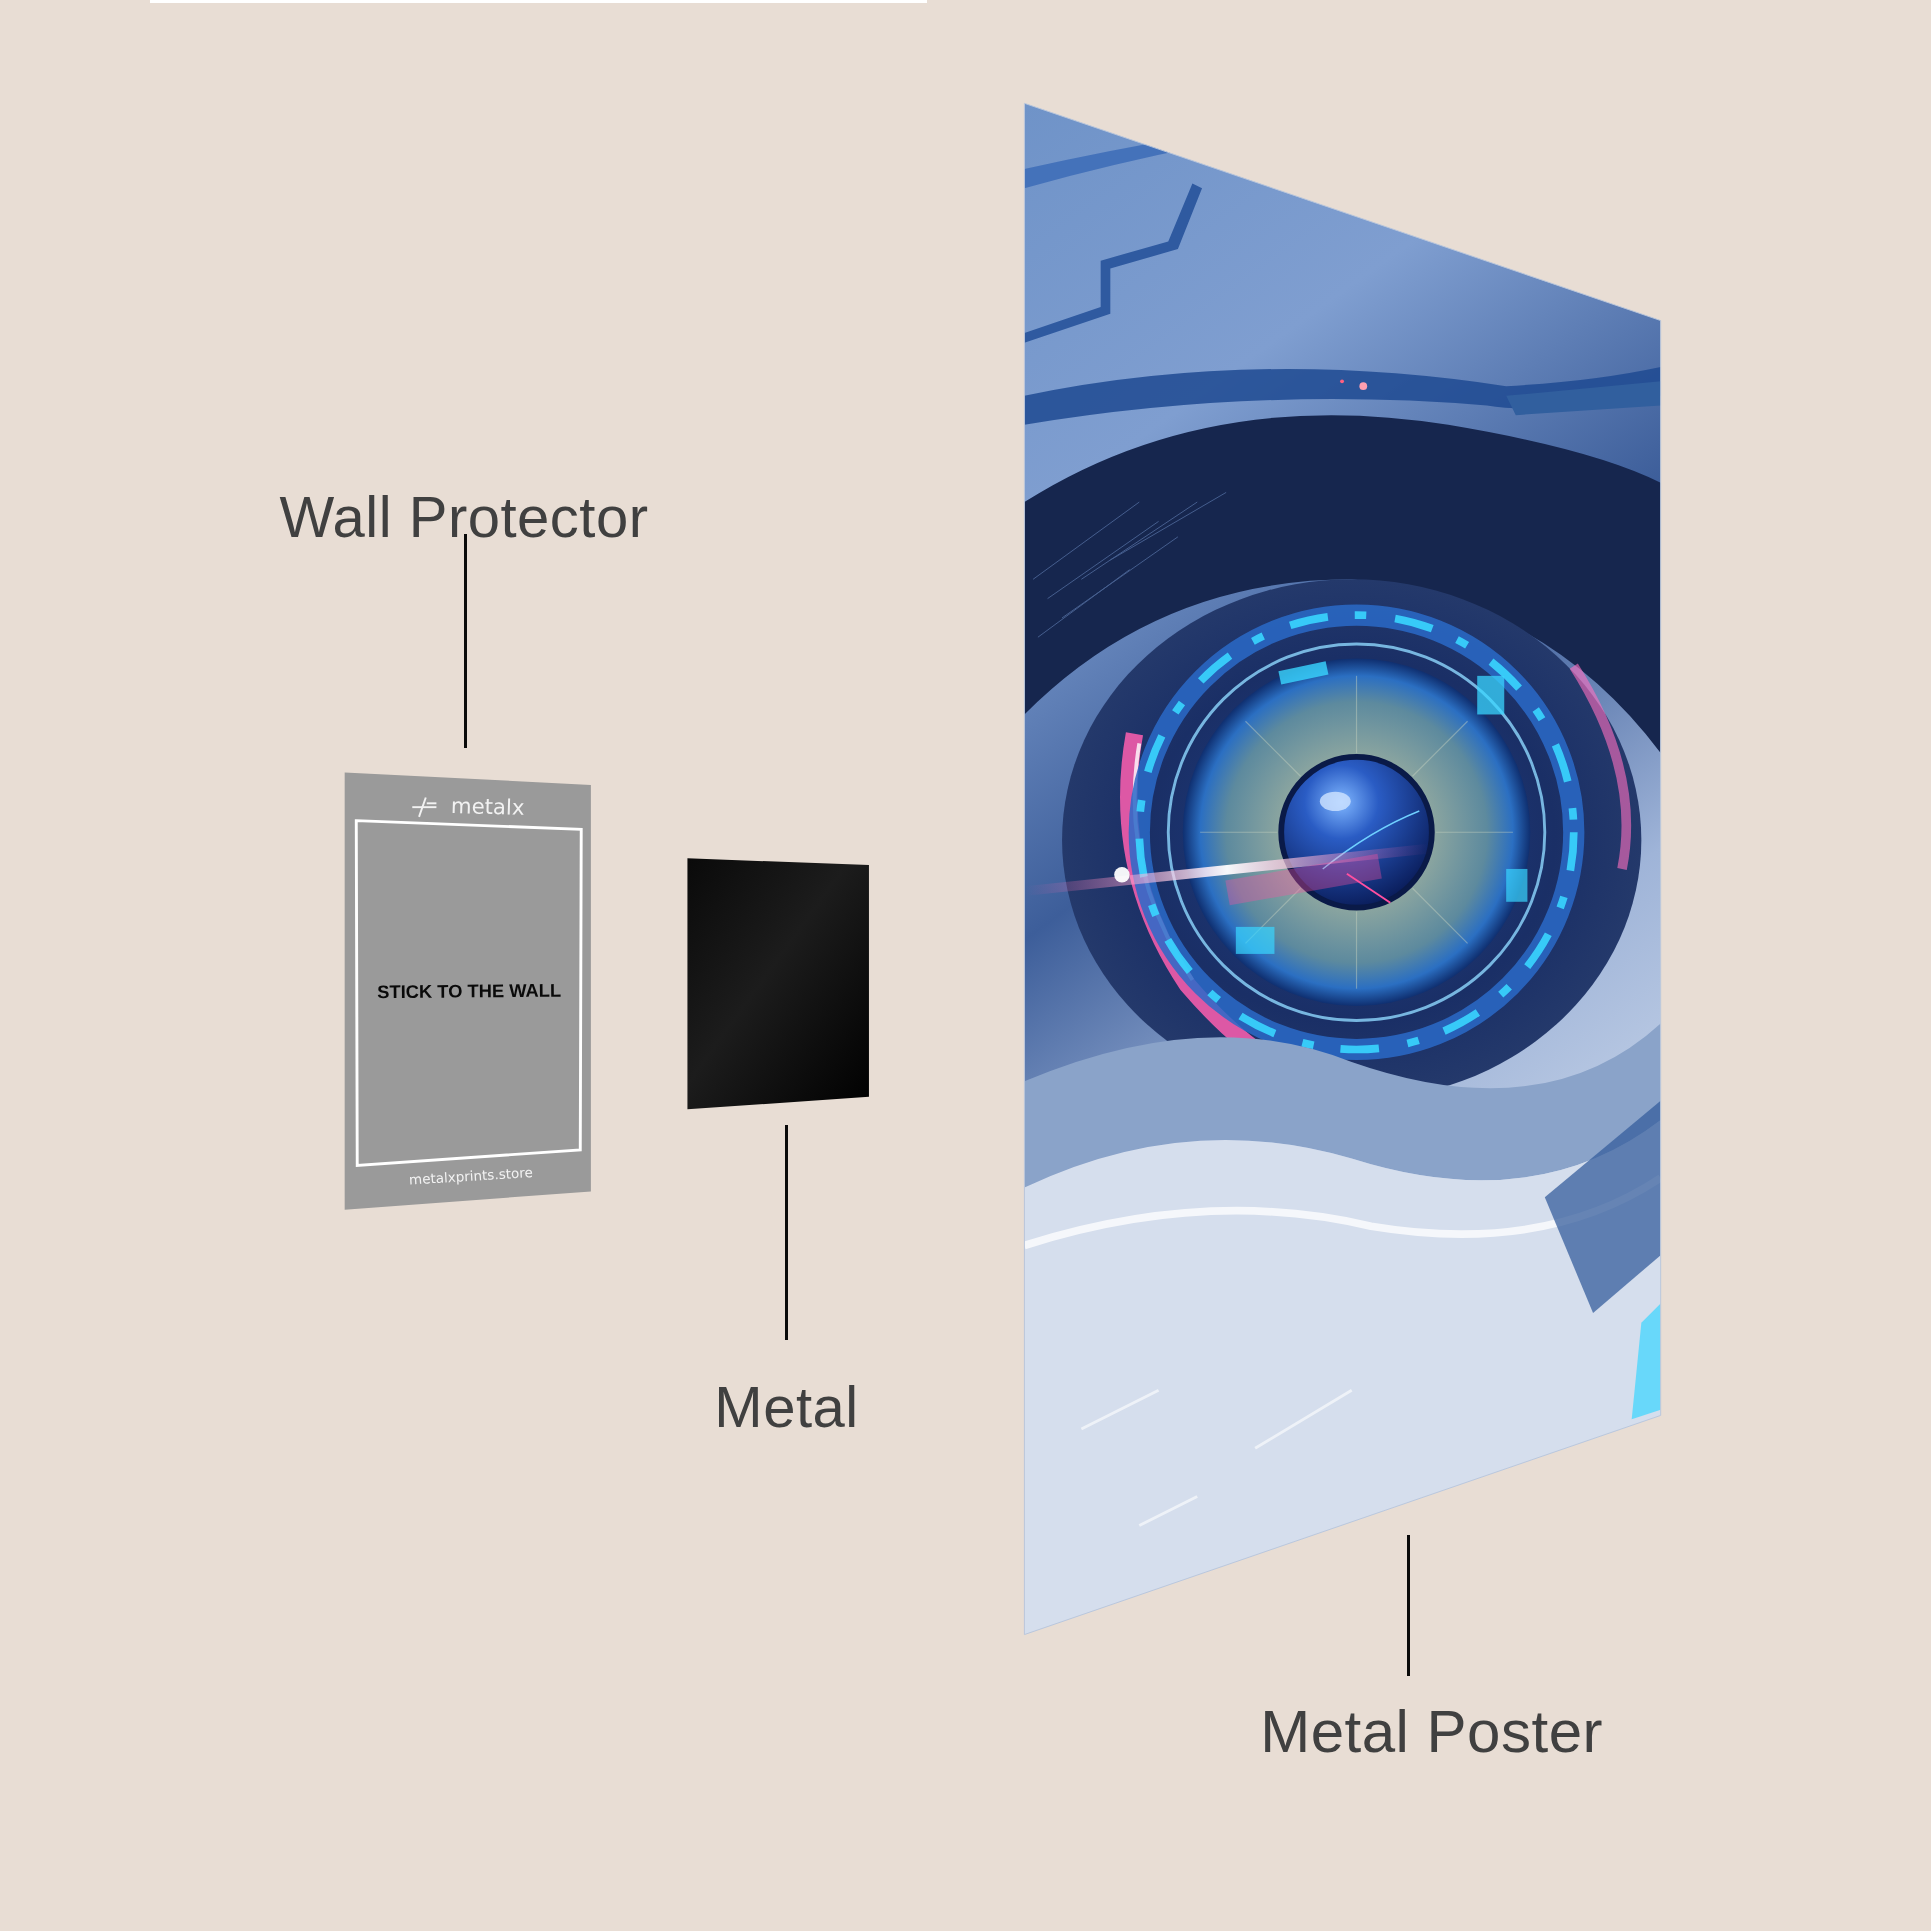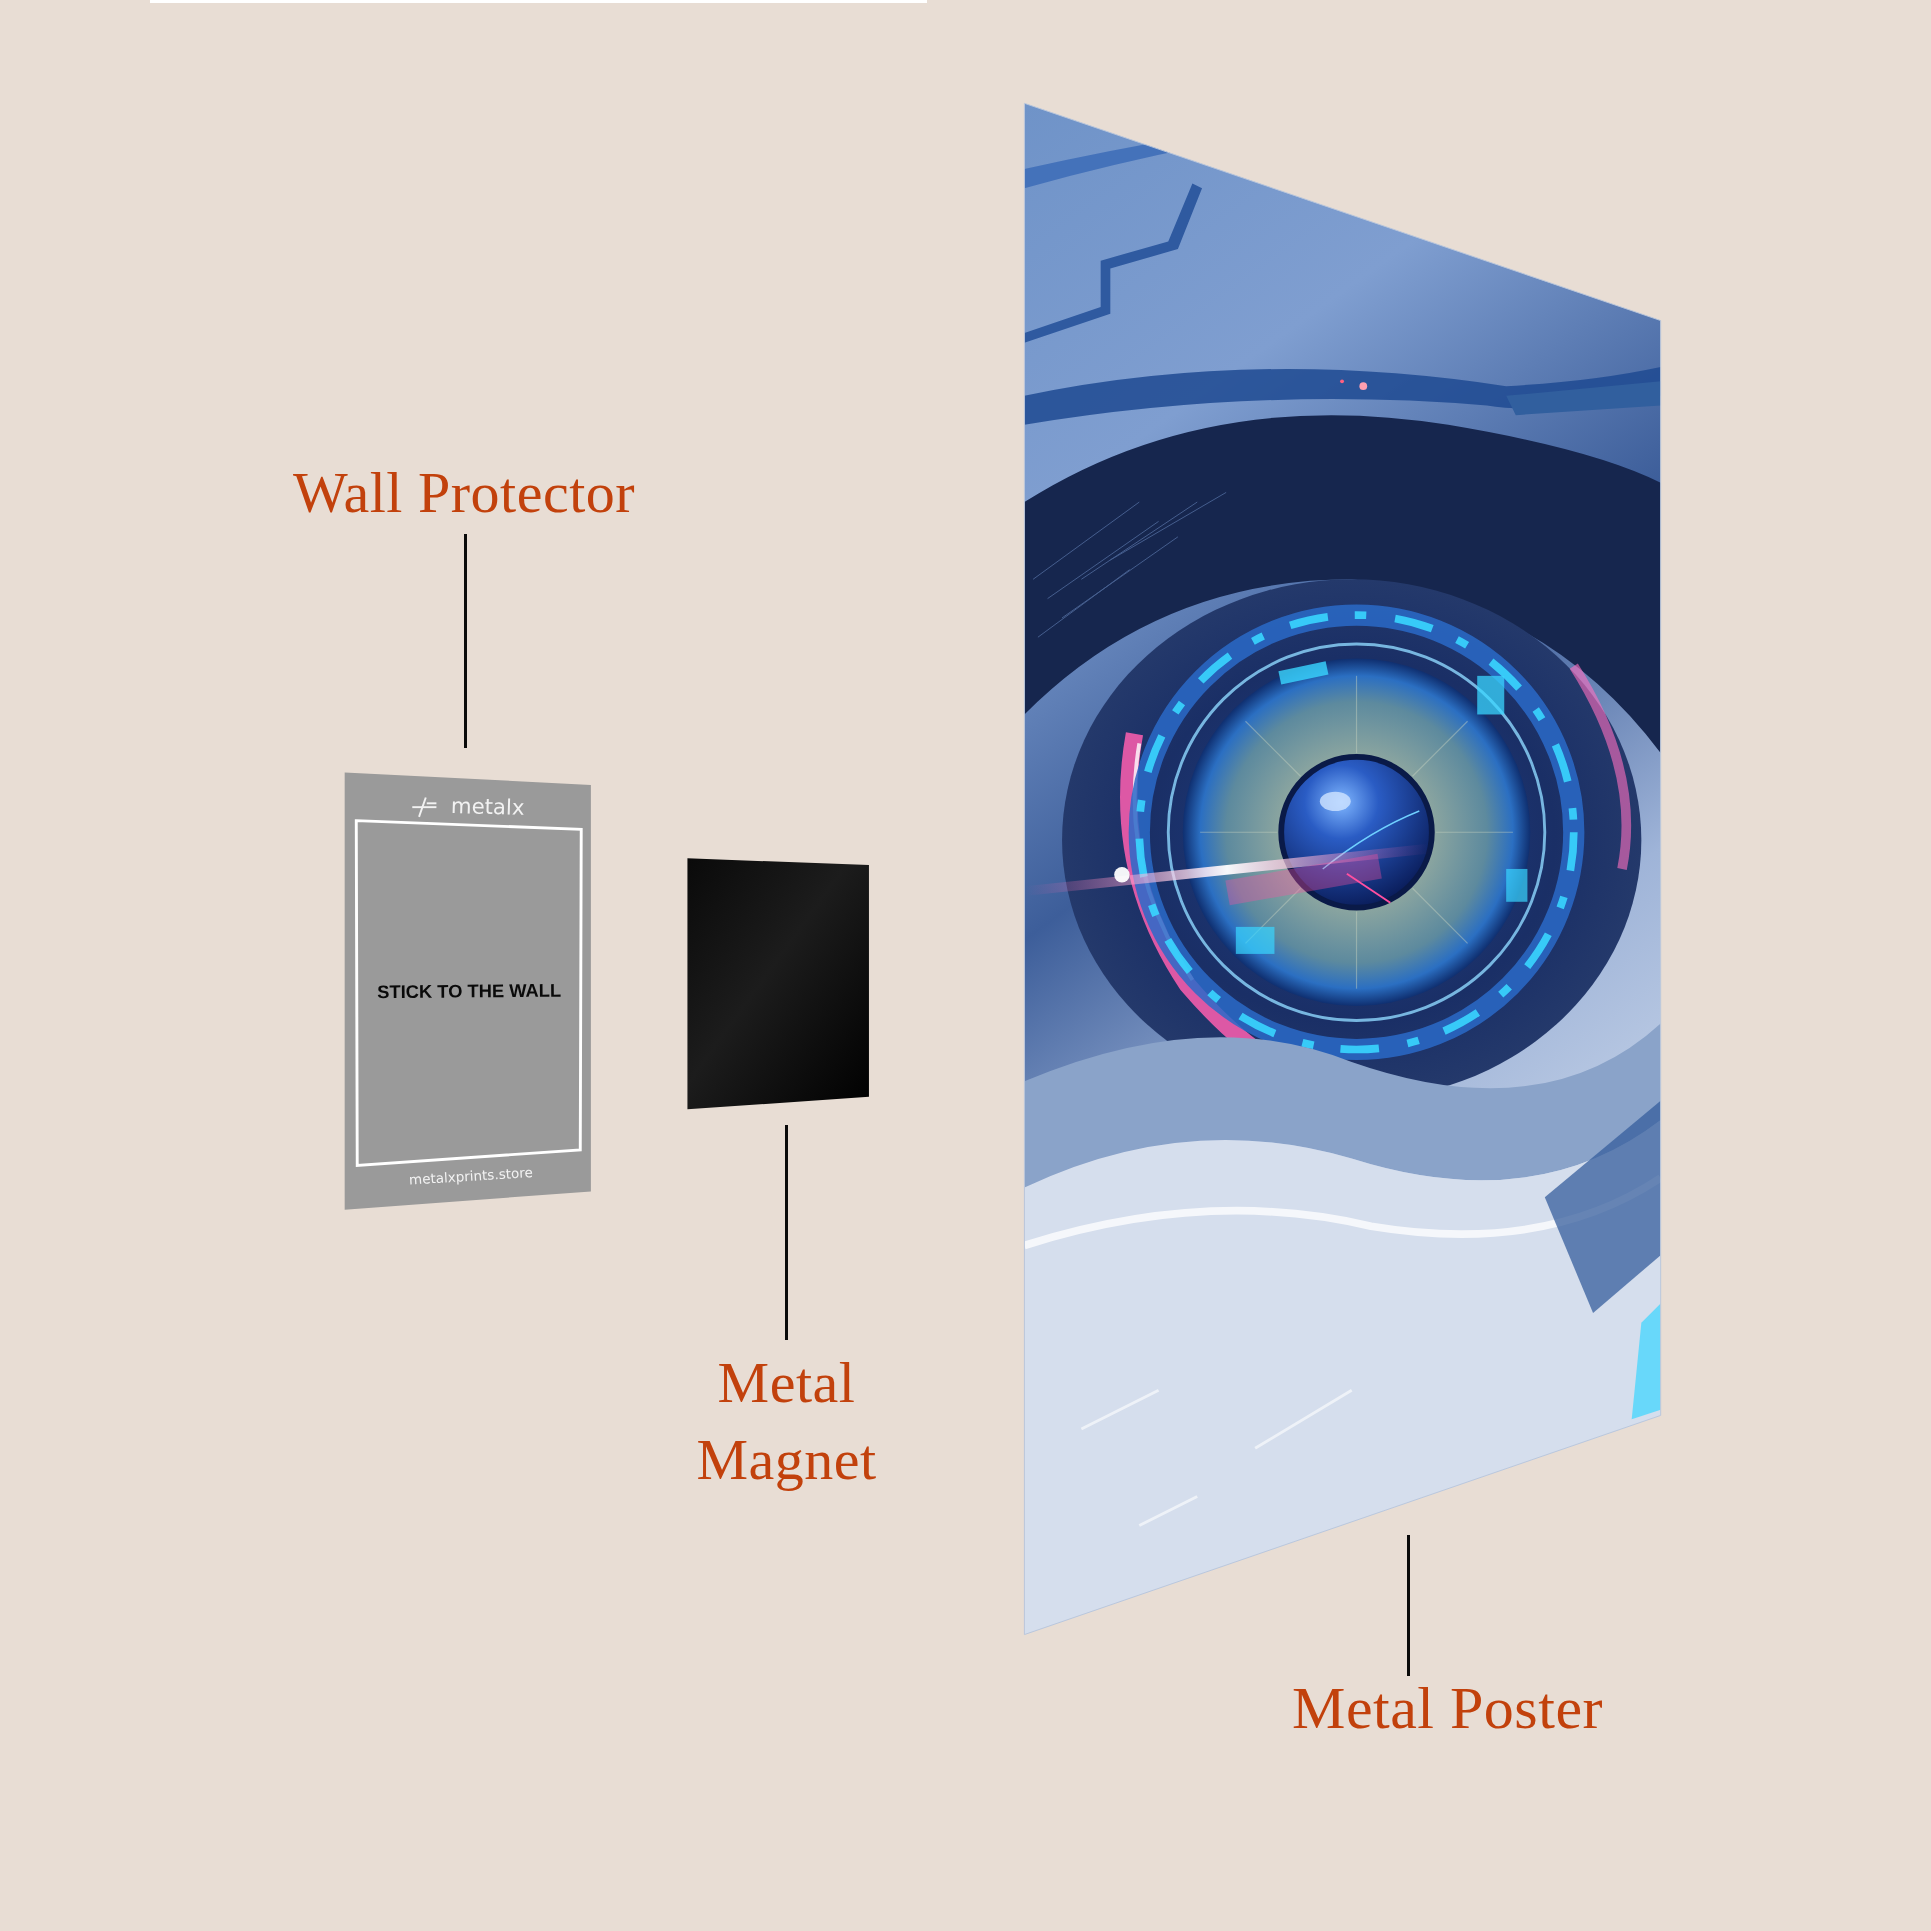--- a/index.html
+++ b/index.html
@@ -8,23 +8,23 @@
     background: #e8ddd4;
     position: relative;
     font-family: "DejaVu Sans", sans-serif;
   }
   .top-strip {
     position: absolute; left: 150px; top: 0; width: 777px; height: 2.9px;
     background: #ffffff;
   }
   .scene { position: absolute; left: 0; top: 0; width: 1931px; height: 1931px; }
   .label {
-    position: absolute; color: #c2410c; font-weight: 400;
-    font-family: Liberation Serif, serif; letter-spacing: 0.5px;
-    white-space: nowrap; line-height: 1;
+    position: absolute; color: #404040; font-weight: 400;
+    font-family: Liberation Sans, sans-serif; letter-spacing: 0.5px;
+    white-space: nowrap; line-height: 1; margin-top: 24px;
   }
   .label-wall { left: 241px; top: 464px; width: 446px; text-align: center; font-size: 58px; }
   .label-magnet { left: 637px; top: 1344px; width: 299px; text-align: center; font-size: 58px; line-height: 77px; }
   .label-magnet span { display: block; }
   .label-poster { left: 1207px; top: 1678px; width: 396px; text-align: right; font-size: 60px; }
   .leader { position: absolute; background: #0a0a0a; width: 2.9px; }
   .leader-wall { left: 464px; top: 534px; height: 214px; }
   .leader-magnet { left: 785px; top: 1125px; height: 215px; }
   .leader-poster { left: 1407px; top: 1535px; height: 141px; }
   .svg-text-logo { font-family: "DejaVu Sans", sans-serif; }
@@ -165,18 +165,17 @@
 
   <polygon points="1061,107 1720,332 1720,1466 1061,1693" fill="none" stroke="#b8c6dc" stroke-width="1"></polygon>
 </svg>
 
 <div class="label label-wall">Wall Protector</div>
 <div class="leader leader-wall"></div>
 
 <div class="leader leader-magnet"></div>
 <div class="label label-magnet">
   <span>Metal</span>
-  <span>Magnet</span>
 </div>
 
 <div class="leader leader-poster"></div>
 <div class="label label-poster">Metal Poster</div>
 
 
 </body></html>

